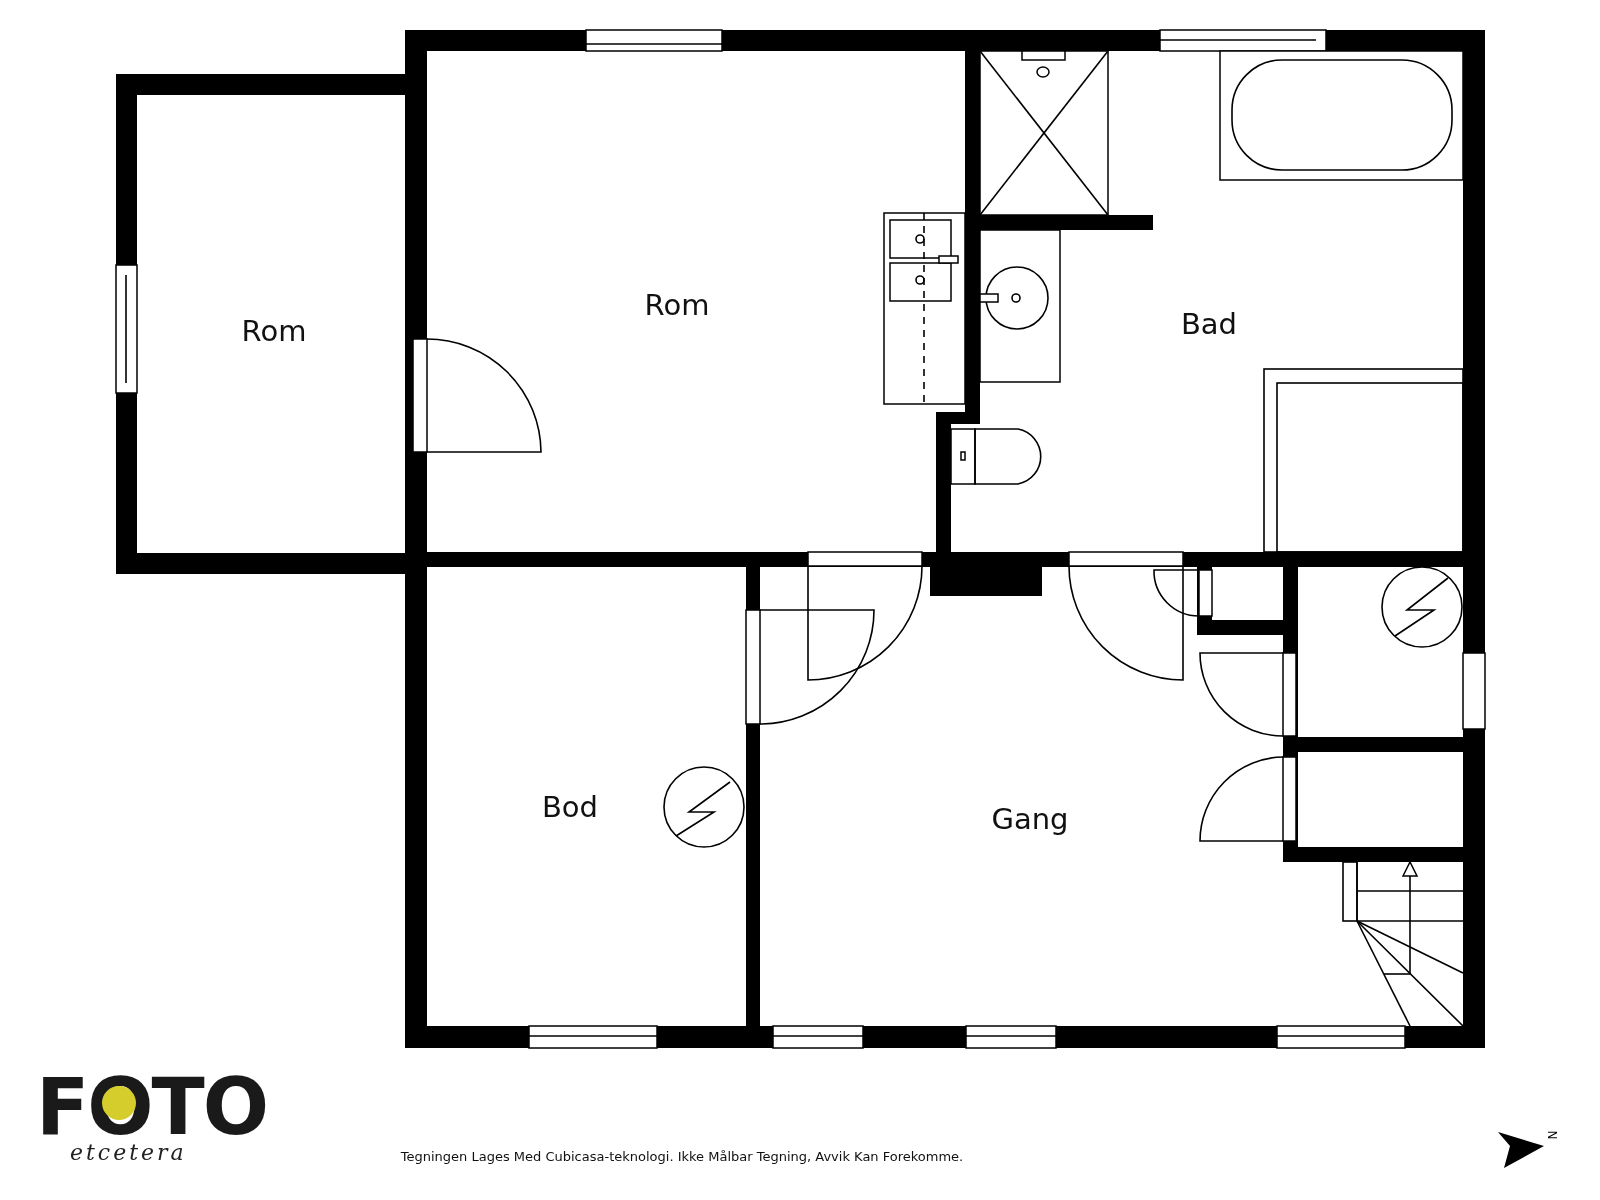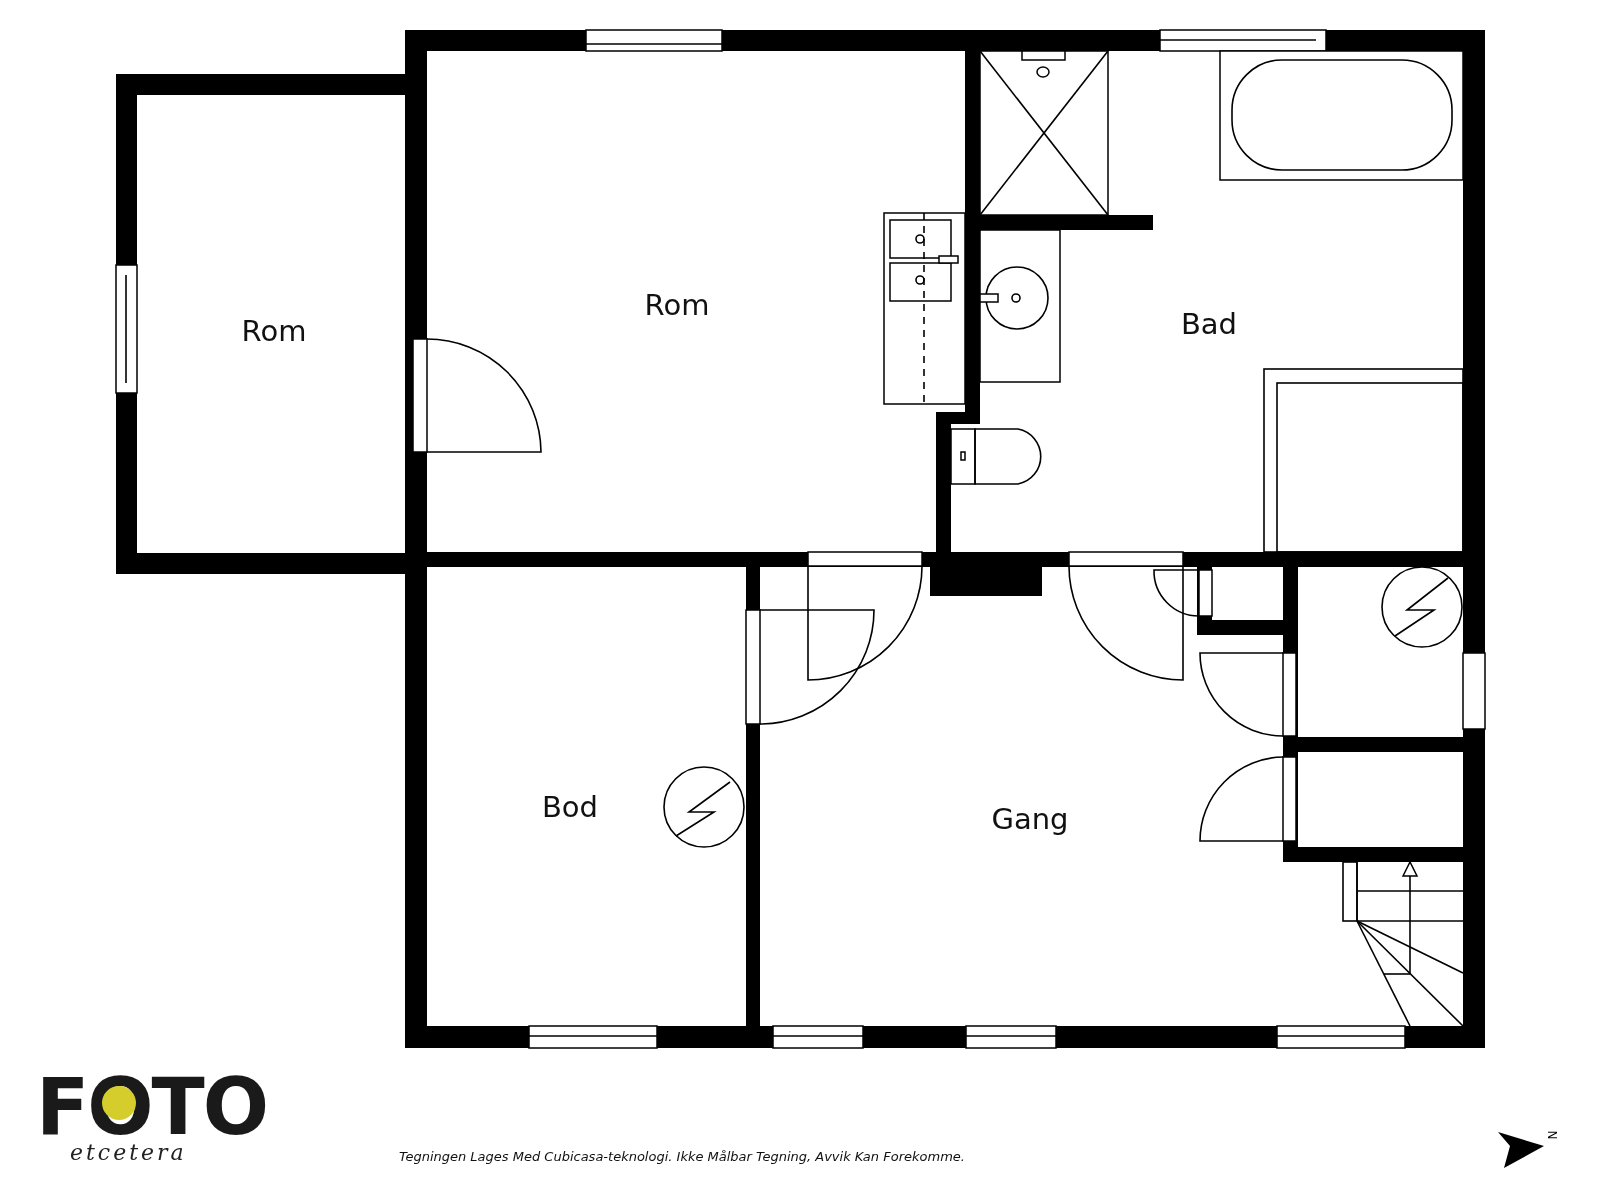--- a/index.html
+++ b/index.html
@@ -3,21 +3,21 @@
 <meta charset="utf-8">
 <style>
   html, body { margin: 0; padding: 0; background: #ffffff; }
   body { width: 1600px; height: 1200px; position: relative; overflow: hidden; font-family: "DejaVu Sans", sans-serif; }
   #plan { position: absolute; left: 0; top: 0; width: 1600px; height: 1200px; }
   .wall { fill: #000; }
   .win { fill: #fff; stroke: #000; stroke-width: 1.5; }
   .fx { fill: #fff; stroke: #000; stroke-width: 1.5; }
   .ln { fill: none; stroke: #000; stroke-width: 1.6; }
   .room-label { font-family: "DejaVu Sans", sans-serif; font-size: 29px; fill: #111; }
-  .footer-note { position: absolute; left: 0; width: 1364px; top: 1149px; text-align: center; font-family: "DejaVu Sans", sans-serif; font-size: 13px; color: #111; font-style: italic; }
+  .footer-note { position: absolute; left: 0; width: 1364px; top: 1149px; text-align: center; font-family: "DejaVu Sans", sans-serif; font-size: 13px; color: #111; }
   .logo { position: absolute; left: 36px; top: 1068px; width: 260px; height: 110px; }
   .logo-word { position: absolute; left: 0; top: 0; font-family: "DejaVu Sans", sans-serif; font-weight: bold; font-size: 78px; letter-spacing: -2px; color: #1a1a1a; line-height: 78px; }
   .logo-dot { position: absolute; left: 66px; top: 18px; width: 34px; height: 34px; border-radius: 50%; }
   .logo-sub { position: absolute; left: 34px; top: 72px; font-family: "DejaVu Serif", serif; font-style: italic; font-size: 22px; letter-spacing: 3px; color: #222; text-align: center; }
   .compass { position: absolute; left: 1496px; top: 1130px; width: 70px; height: 40px; }
   .compass-letter { position: absolute; left: 52px; top: -2px; font-family: "DejaVu Sans", sans-serif; font-size: 12px; color: #000; transform: rotate(90deg); }
 </style>
 </head>
 <body>
 

